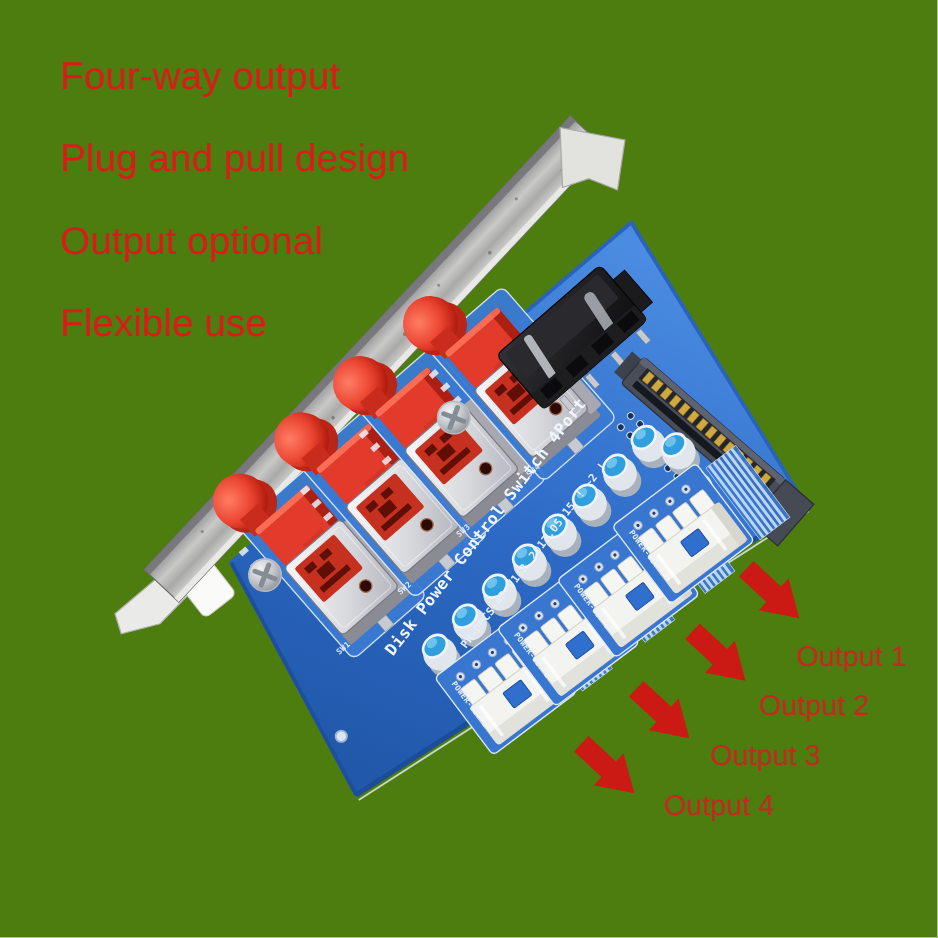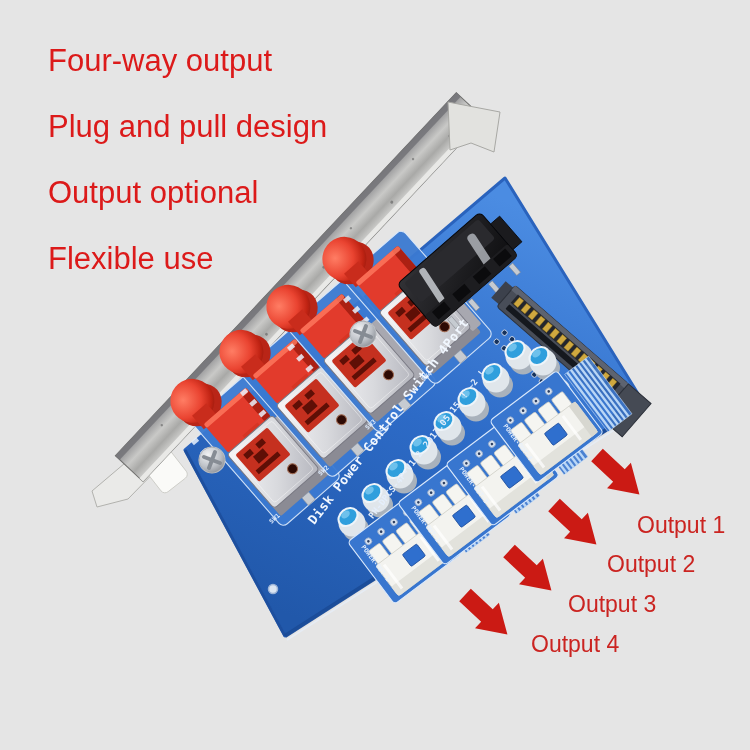--- a/index.html
+++ b/index.html
@@ -1,16 +1,16 @@
 <!DOCTYPE html>
 <html><head>
 <meta charset="utf-8">
 <style>
   html,body{margin:0;padding:0;background:#ffffff;}
-  .stage{position:relative;width:750px;height:750px;background:#e5e5e5;overflow:hidden;}
+  .stage{position:relative;width:750px;height:750px;background:#4d7c0f;overflow:hidden;}
   svg{display:block;}
   .headline-text{font-family:"Liberation Sans",sans-serif;font-size:31px;font-weight:400;}
   .output-label{font-family:"Liberation Sans",sans-serif;font-size:23px;font-weight:400;}
   .silk{font-family:"DejaVu Sans Mono",monospace;font-weight:bold;}
   .silk-title{font-size:13px;letter-spacing:0.4px;}
   .silk-model{font-size:8.8px;letter-spacing:0.2px;}
   .silk-tiny{font-size:6.3px;letter-spacing:0.2px;}
 </style>
 </head>
 <body>

